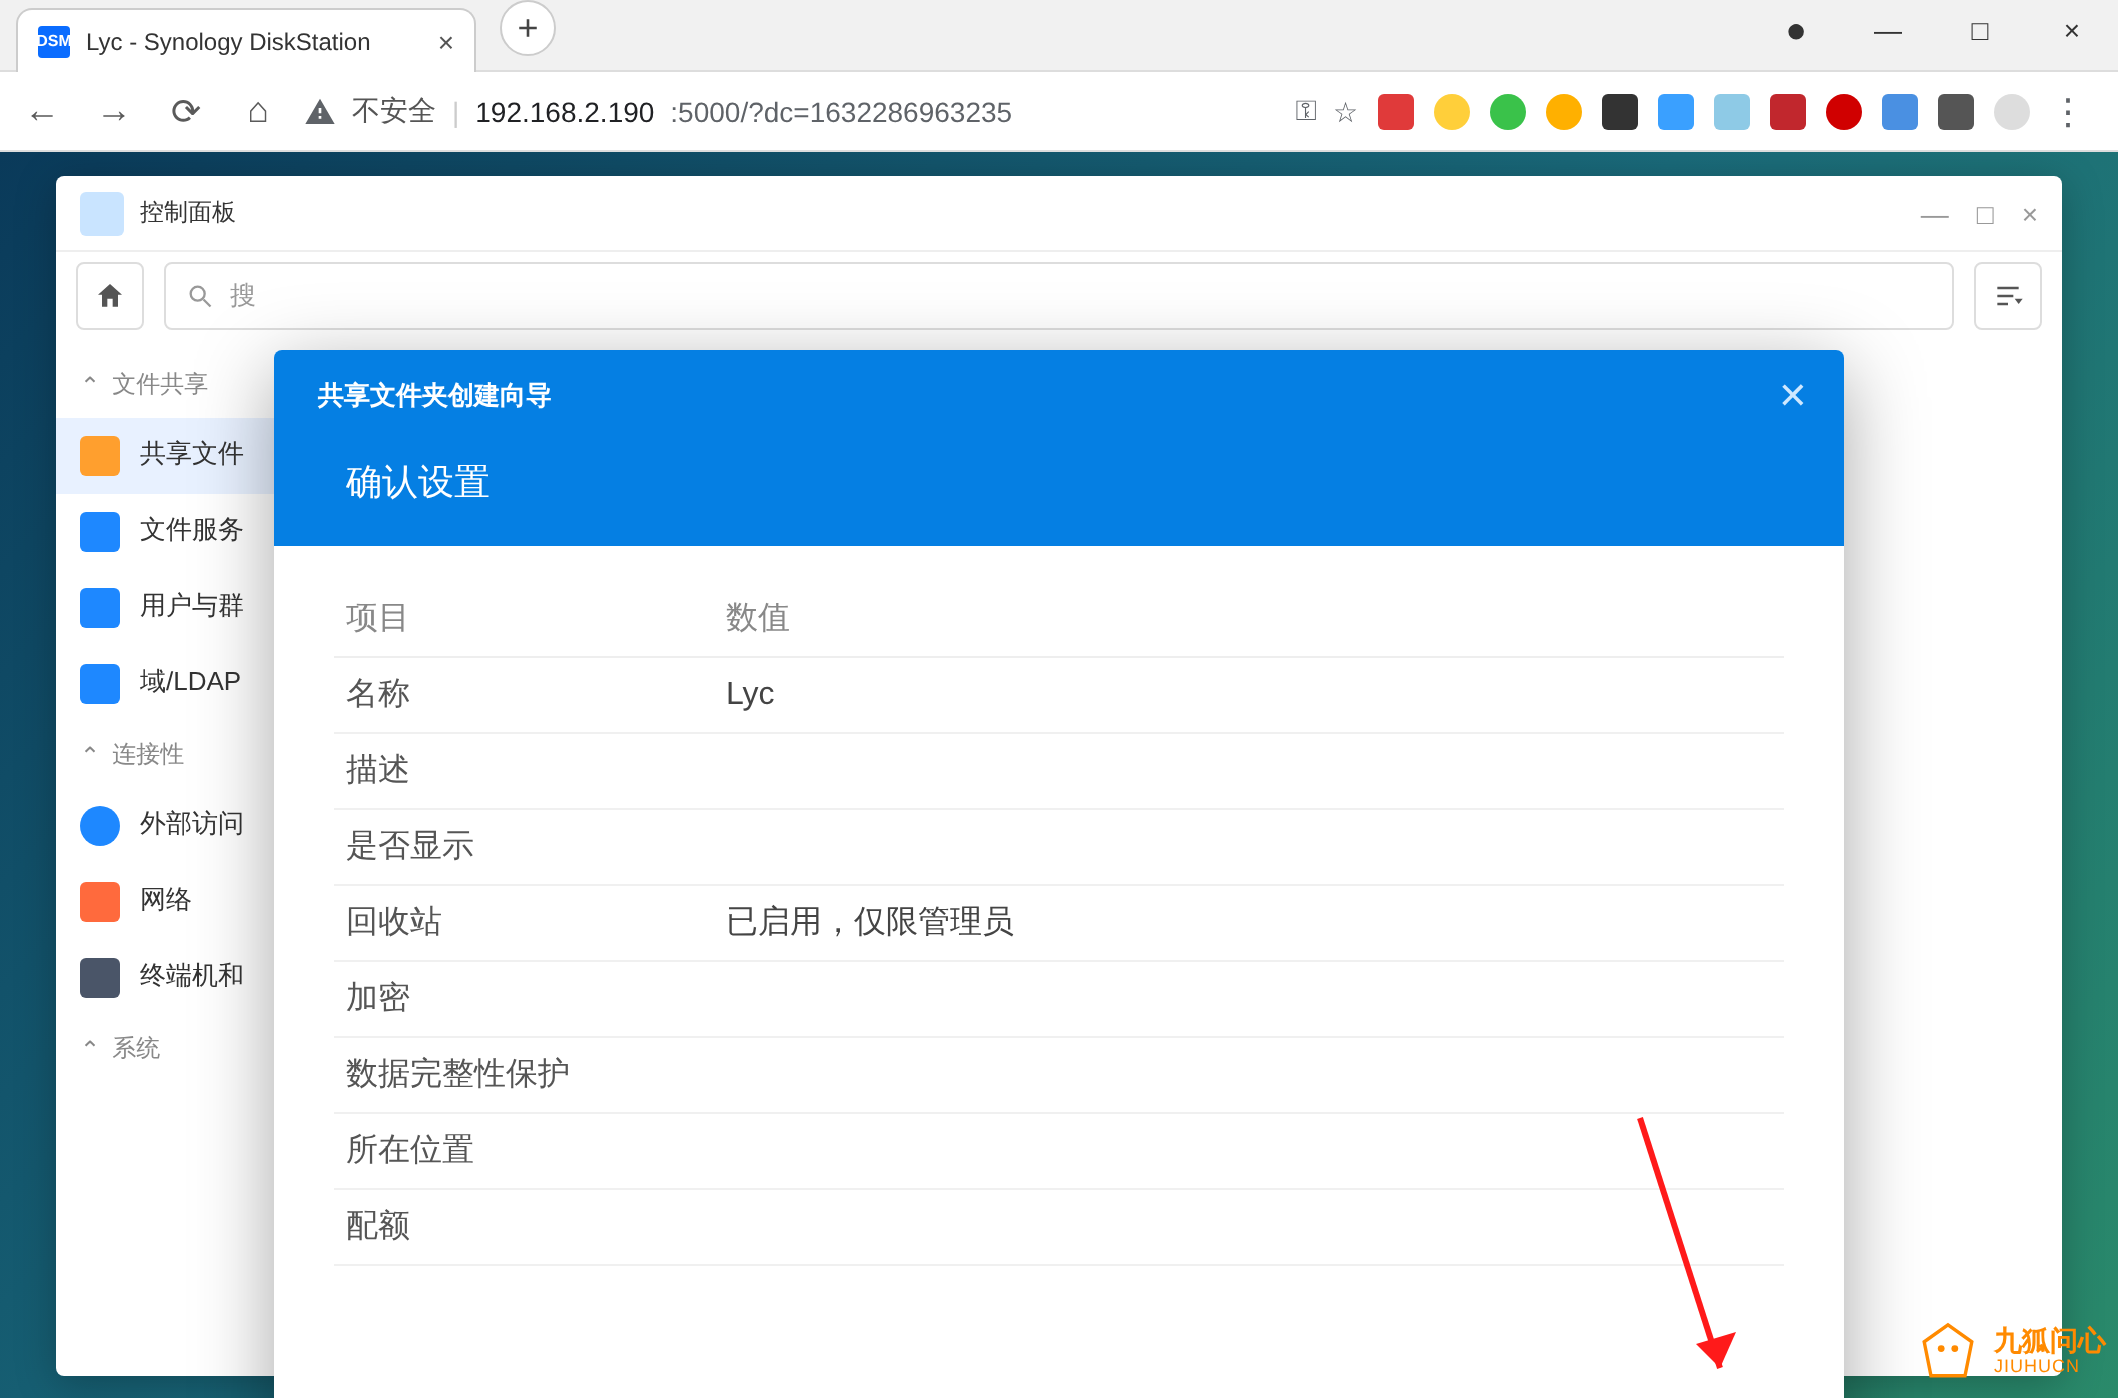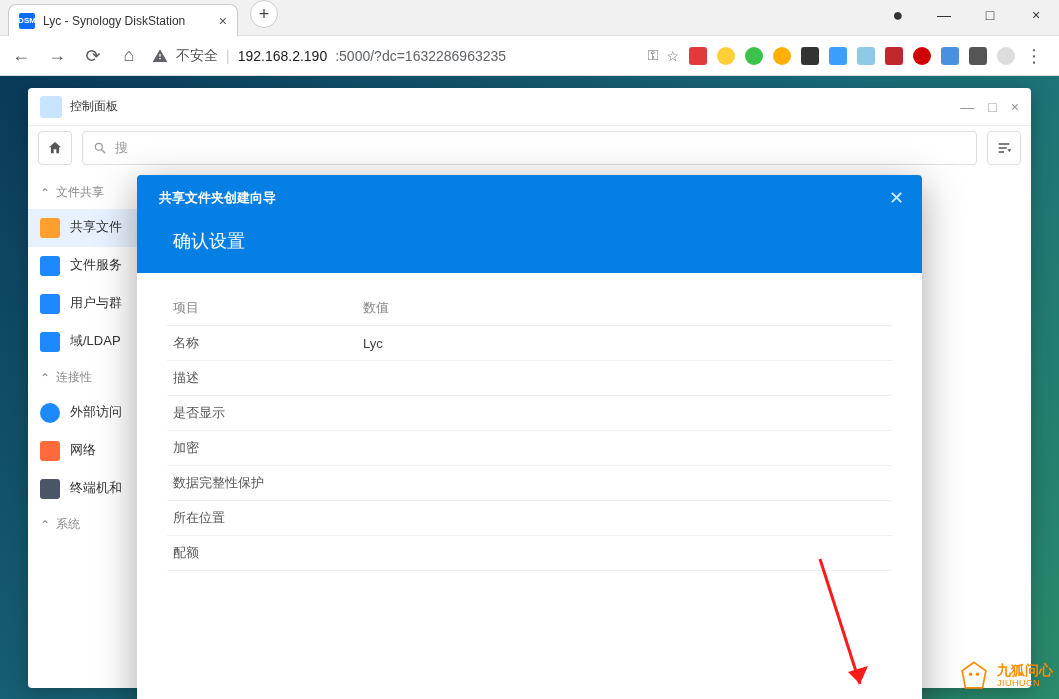--- a/index.html
+++ b/index.html
@@ -45,21 +45,21 @@
   .sb-item.active { background: #e8f1ff; }
   .sb-ico { width: 20px; height: 20px; border-radius: 3px; flex-shrink: 0; }
 
   
   .modal { position: absolute; left: 137px; top: 99px; width: 785px; height: 580px; background: #fff; border-radius: 4px; box-shadow: 0 10px 40px rgba(0,0,0,.35); overflow: hidden; display: flex; flex-direction: column; }
   .modal-head { background: #057fe3; color: #fff; padding: 14px 22px 0 22px; position: relative; }
   .modal-title-small { font-size: 13px; font-weight: 700; margin-bottom: 22px; }
   .modal-title-big { font-size: 18px; font-weight: normal; padding: 0 0 20px 14px; }
   .modal-close { position: absolute; top: 12px; right: 18px; font-size: 18px; color: #cfe8ff; cursor: pointer; }
   .modal-body { flex: 1; padding: 18px 30px; overflow: auto; }
-  table.settings { width: 100%; border-collapse: collapse; font-size: 13px; color: #444; }
+  table.settings { width: 100%; border-collapse: collapse; font-size: 16px; color: #444; }
   table.settings th { text-align: left; font-weight: normal; color: #888; padding: 8px 6px; border-bottom: 1px solid #eee; }
   table.settings td { padding: 8px 6px; border-bottom: 1px solid #f0f0f0; }
   table.settings td.key { width: 190px; color: #555; }
   .modal-foot { height: 64px; display: flex; align-items: center; justify-content: flex-end; gap: 14px; padding: 0 26px; }
 
   
   .arrow-svg { position: absolute; left: 810px; top: 478px; width: 70px; height: 160px; pointer-events: none; }
 
   
   .watermark { position: absolute; right: 6px; bottom: 6px; display: flex; align-items: center; gap: 6px; font-size: 11px; color: #ff8a00; }
@@ -223,20 +223,24 @@
             </tr>
           <tr>
               <td class="key">描述</td>
               <td></td>
             </tr>
           <tr>
               <td class="key">是否显示</td>
               <td></td>
             </tr>
           <tr>
+              <td class="key">回收站</td>
+              <td>已启用，仅限管理员</td>
+            </tr>
+          <tr>
               <td class="key">加密</td>
               <td></td>
             </tr>
           <tr>
               <td class="key">数据完整性保护</td>
               <td></td>
             </tr>
           <tr>
               <td class="key">所在位置</td>
               <td></td>

